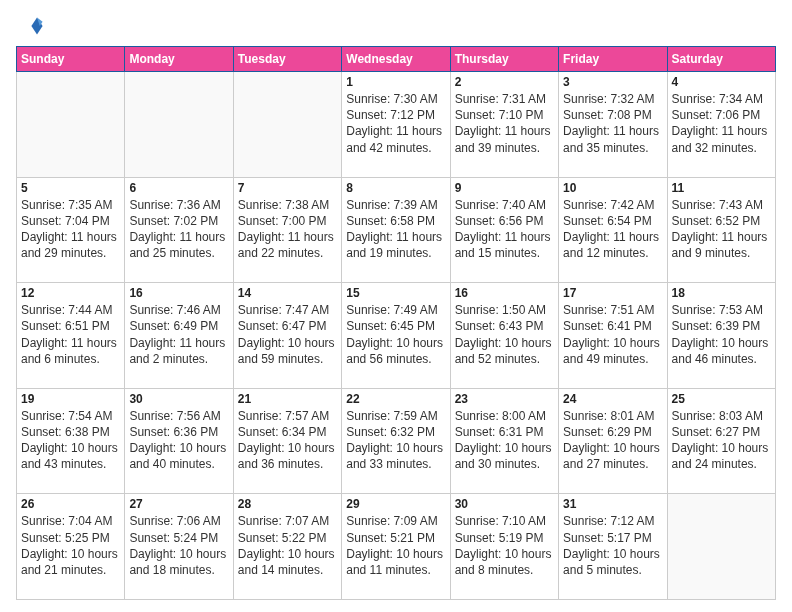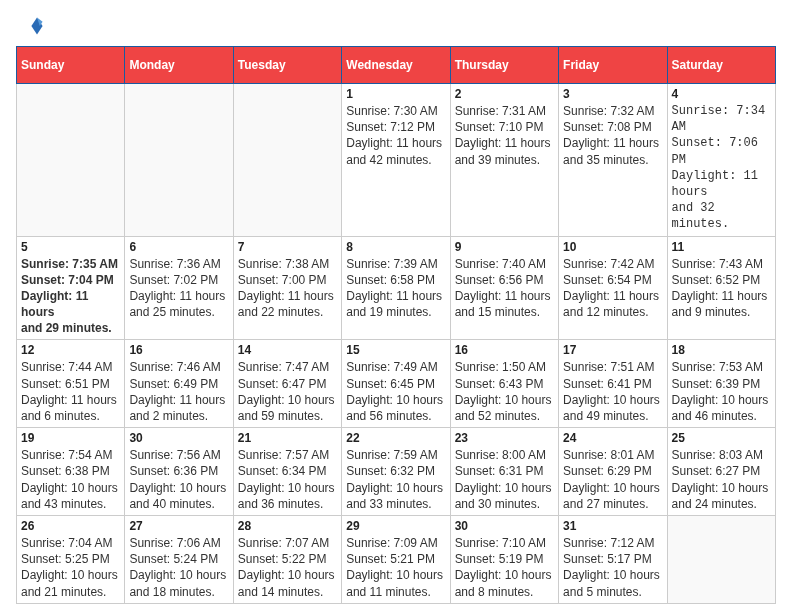--- a/index.html
+++ b/index.html
@@ -61,25 +61,25 @@
       color: #444;
     }
     .calendar {
       flex: 1;
       border: 1px solid #ccc;
       border-collapse: collapse;
       width: 100%;
       table-layout: fixed;
     }
     .calendar th {
-      background: #ef4444;
+      background: #ec4899;
       color: #fff;
       font-size: 12px;
       font-weight: bold;
-      padding: 11px 4px;
+      padding: 5px 4px;
       text-align: left;
       border: 1px solid #1a5aa0;
       margin-left: 36px;
     }
     .calendar td {
       border: 1px solid #ccc;
       vertical-align: top;
       padding: 3px 4px;
       font-size: 9.5px;
       color: #333;
@@ -156,30 +156,30 @@
           </td>
           <td>
             <span class="day-num">3</span>
             <div class="cell-text" style="white-space: pre-line;">Sunrise: 7:32 AM
 Sunset: 7:08 PM
 Daylight: 11 hours
 and 35 minutes.</div>
           </td>
           <td>
             <span class="day-num">4</span>
-            <div class="cell-text" style="white-space: pre-line; font-family: Liberation Mono, monospace;">Sunrise: 7:34 AM
+            <div class="cell-text" style="white-space: pre-line;">Sunrise: 7:34 AM
 Sunset: 7:06 PM
 Daylight: 11 hours
 and 32 minutes.</div>
           </td>
         </tr>
         <tr>
           <td>
             <span class="day-num">5</span>
-            <div class="cell-text" style="white-space: pre-line; font-weight: bold;">Sunrise: 7:35 AM
+            <div class="cell-text" style="white-space: pre-line;">Sunrise: 7:35 AM
 Sunset: 7:04 PM
 Daylight: 11 hours
 and 29 minutes.</div>
           </td>
           <td>
             <span class="day-num">6</span>
             <div class="cell-text" style="white-space: pre-line;">Sunrise: 7:36 AM
 Sunset: 7:02 PM
 Daylight: 11 hours
 and 25 minutes.</div>

